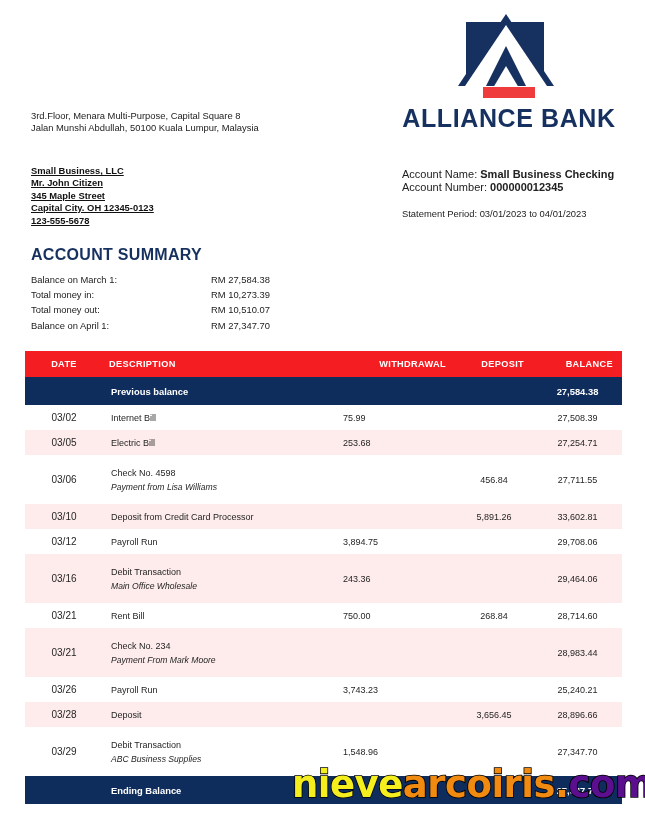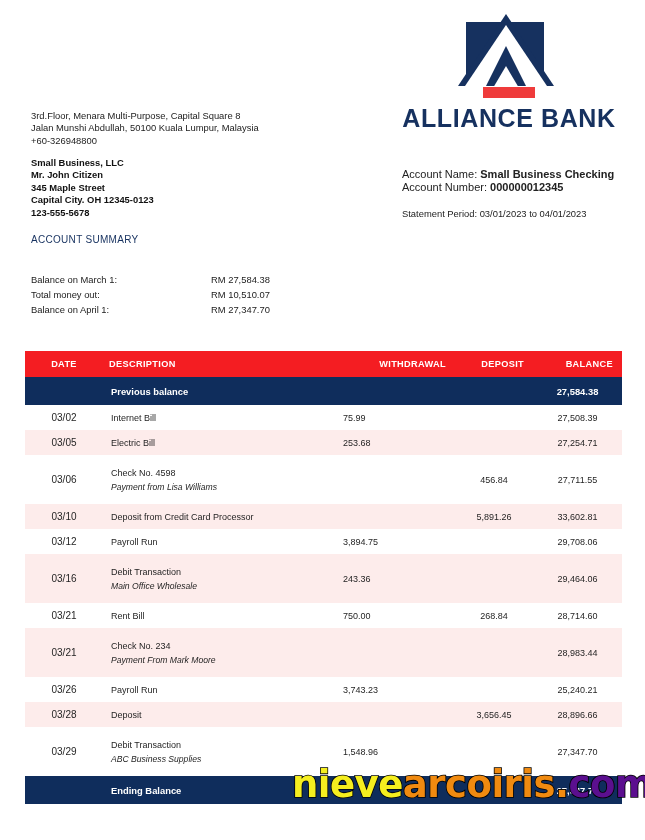--- a/index.html
+++ b/index.html
@@ -58,38 +58,38 @@
     color:#16315f;
     white-space:nowrap;
   }
 
   
   .bank-address{
     position:absolute; left:31px; top:110px;
     font-size:9.4px; line-height:12.4px; color:#222;
   }
   .cust-address{
-    position:absolute; left:31px; top:157px;
-    font-size:9.4px; line-height:12.4px; color:#111; font-weight:bold;
+    position:absolute; left:31px; top:165px;
+    font-size:9.4px; line-height:12.4px; color:#111; font-weight:bold;text-decoration:underline;
   }
 
   .acct-info{
     position:absolute; left:402px; top:168px;
     font-size:11px; line-height:13px; color:#222;
   }
   .acct-info b{font-weight:bold;}
   .stmt-period{
     position:absolute; left:402px; top:208px;
     font-size:9.4px; color:#222;
   }
 
   
   .summary-title{
-    position:absolute; left:31px; top:234px;
-    font-size:10px; font-weight:normal; color:#16315f; letter-spacing:.3px;
+    position:absolute; left:31px; top:246px;
+    font-size:16px; font-weight:bold; color:#16315f; letter-spacing:.3px;
   }
   .summary-table{
     position:absolute; left:31px; top:272px;
     font-size:9.4px; line-height:15.2px; color:#222;
     border-collapse:collapse;
   }
   .summary-table td{padding:0;}
   .summary-table td.lbl{width:180px;}
 
   
@@ -179,21 +179,20 @@
     <div class="logo-chev"></div>
     <div class="logo-chev-cut"></div>
     <div class="logo-redbar"></div>
   </div>
   <div class="logo-word">ALLIANCE BANK</div>
 </div>
 
 <div class="bank-address">
   <div>3rd.Floor, Menara Multi-Purpose, Capital Square  8</div>
   <div>Jalan Munshi Abdullah, 50100 Kuala Lumpur, Malaysia</div>
-  <div>+60-326948800</div>
 </div>
 
 <div class="cust-address">
   <div>Small Business, LLC</div>
   <div>Mr. John Citizen</div>
   <div>345 Maple Street</div>
   <div>Capital City. OH 12345-0123</div>
   <div>123-555-5678</div>
 </div>
 
@@ -208,20 +207,24 @@
   </div>
 </div>
 <div class="stmt-period">Statement Period: 03/01/2023 to 04/01/2023</div>
 
 <div class="summary-title">ACCOUNT SUMMARY</div>
 <table class="summary-table">
   <tbody>
       <tr>
         <td class="lbl">Balance on March 1:</td>
         <td>RM 27,584.38</td>
+      </tr>
+      <tr>
+        <td class="lbl">Total money in:</td>
+        <td>RM 10,273.39</td>
       </tr>
       <tr>
         <td class="lbl">Total money out:</td>
         <td>RM 10,510.07</td>
       </tr>
       <tr>
         <td class="lbl">Balance on April 1:</td>
         <td>RM 27,347.70</td>
       </tr>
     </tbody>

